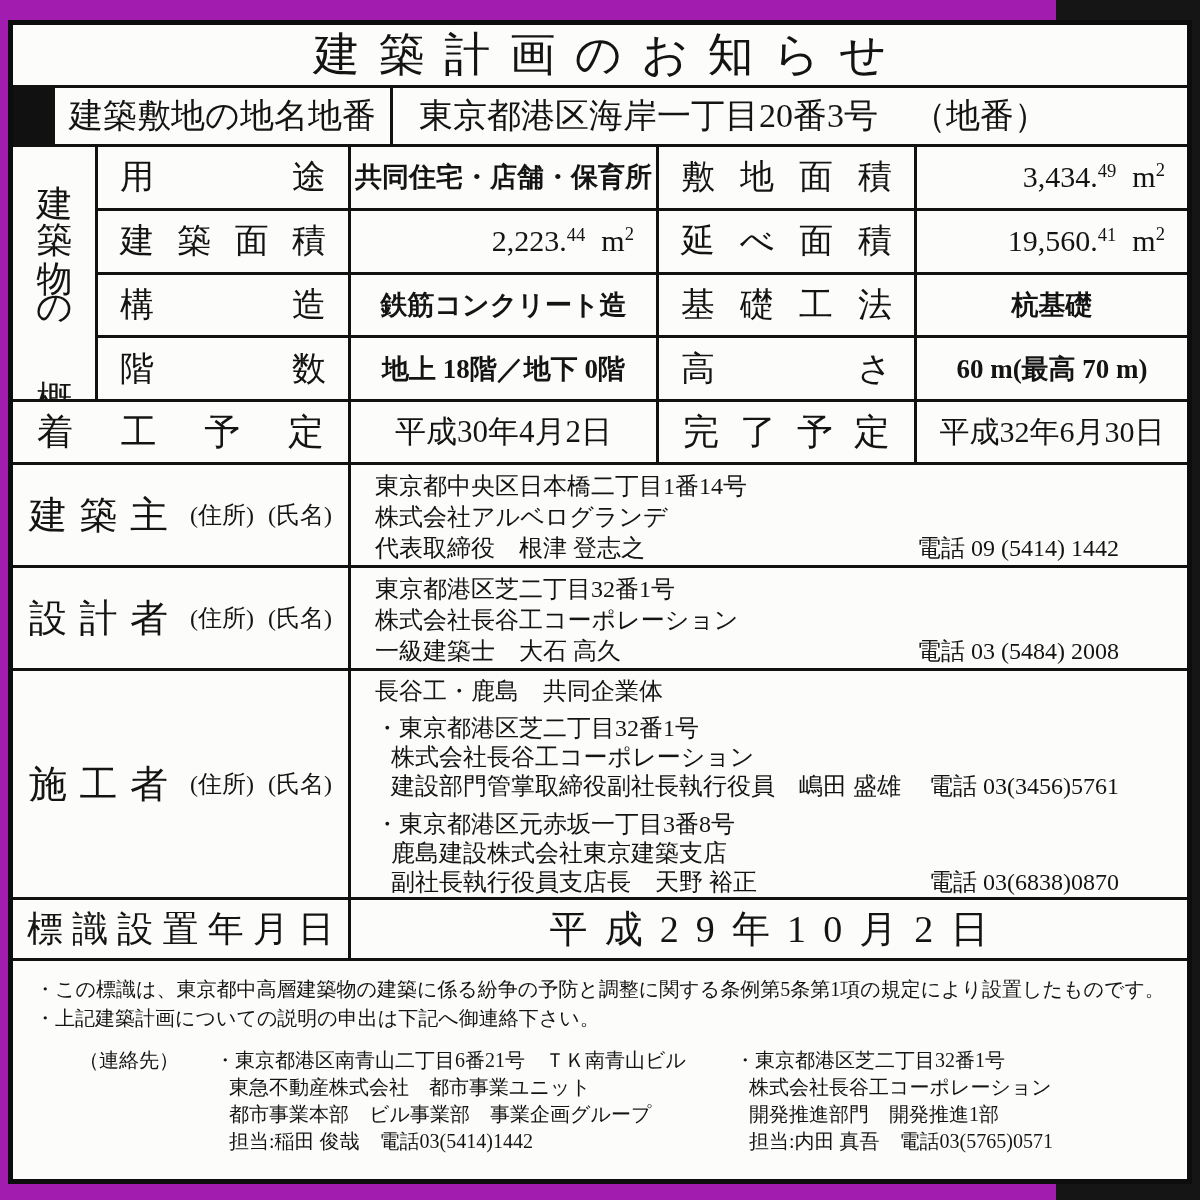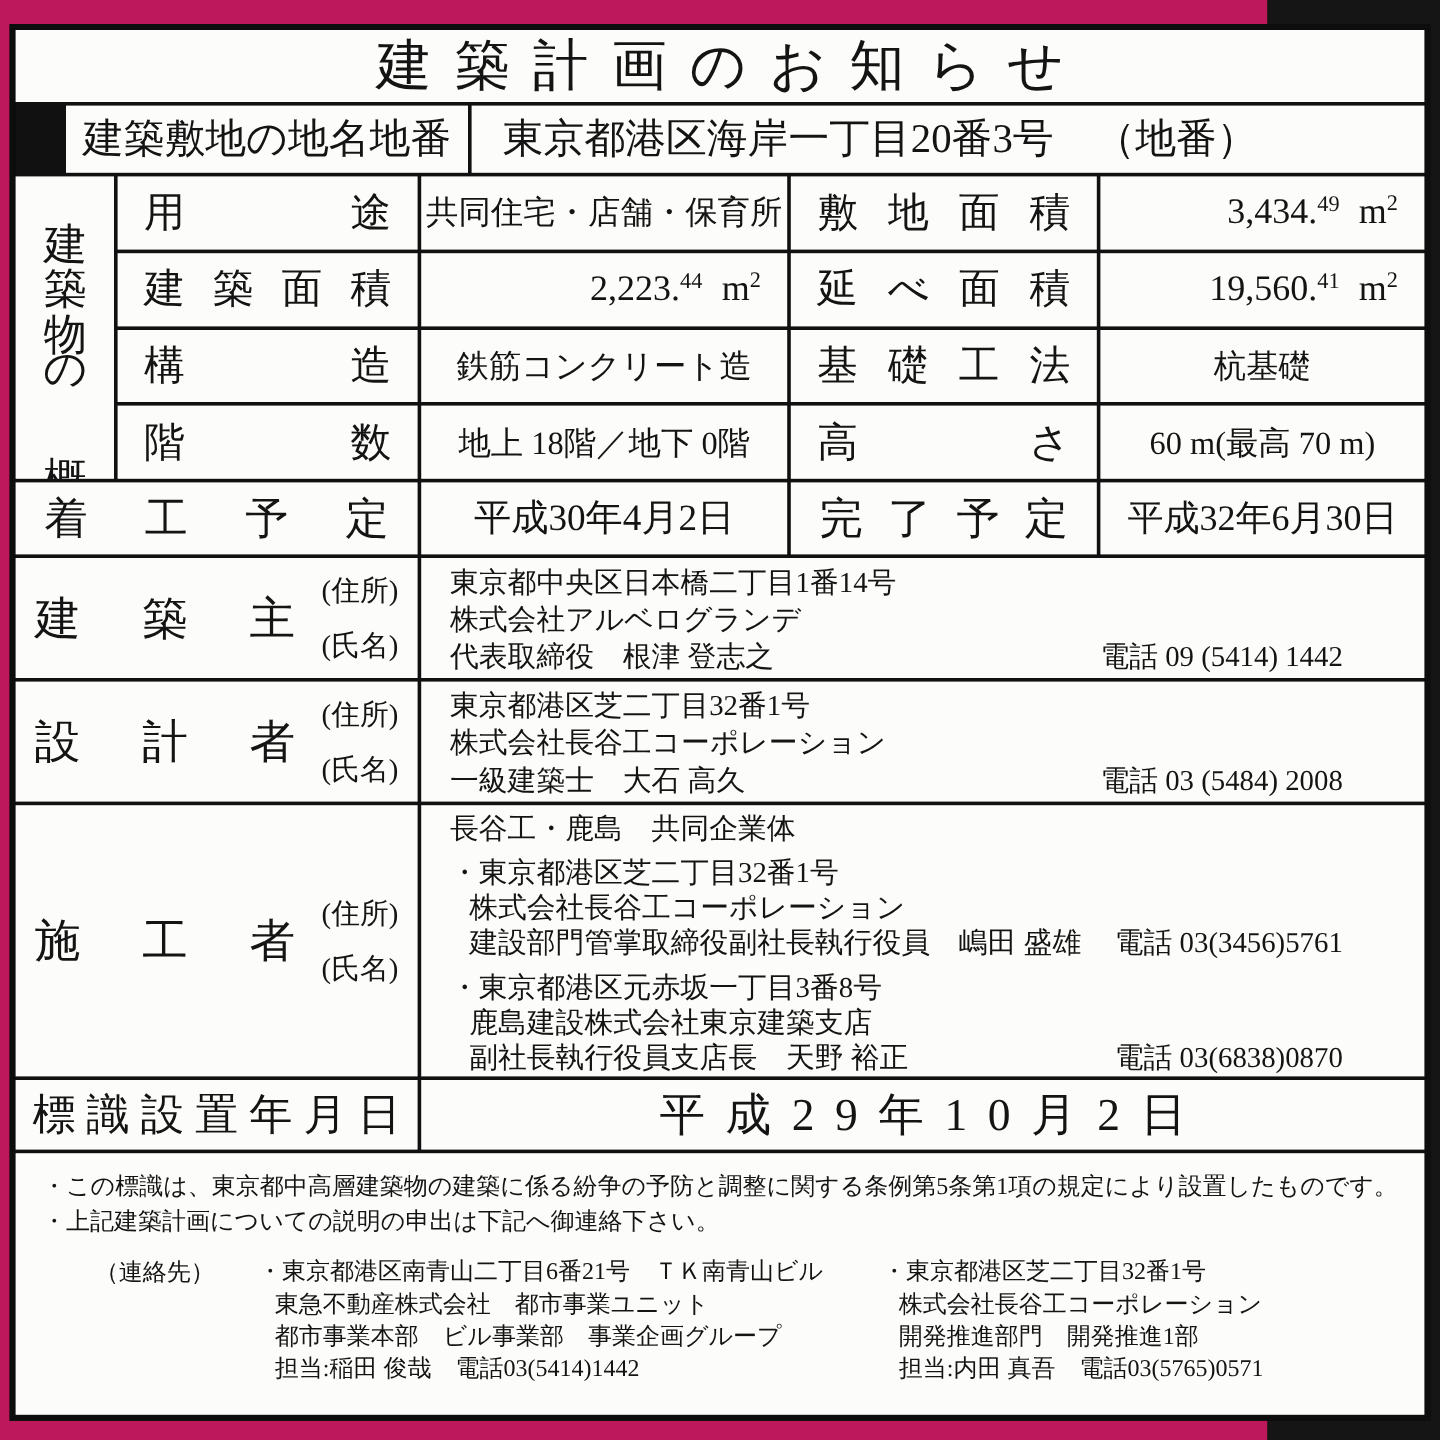--- a/index.html
+++ b/index.html
@@ -3,21 +3,21 @@
 <meta charset="utf-8">
 <style>
   html,body{margin:0;padding:0;}
   body{
     width:1200px;height:1200px;
     background:#151515;
     font-family:"Liberation Serif","DejaVu Serif",serif;
     color:#141414;
     overflow:hidden;
   }
-  .photo{width:1056px;height:1200px;position:relative;background:#be185d;}
+  .photo{width:1056px;height:1200px;position:relative;background:#a21caf;}
   .sign{
     position:absolute;top:20px;left:8px;width:1184px;height:1164px;
     background:#111;border:5px solid #0d0d0d;
     box-sizing:border-box;
     display:flex;flex-direction:column;gap:3px;
   }
   .row{background:#fcfcfa;display:flex;align-items:stretch;gap:3px;}
   .cell{background:#fcfcfa;display:flex;flex-direction:column;justify-content:center;box-sizing:border-box;}
   .row{background:#111;}
   
@@ -33,37 +33,37 @@
   .val-cell{flex:1;padding:0 18px;font-size:31px;white-space:nowrap;}
   .addr-row .val-cell{font-size:34px;padding-left:26px;}
   
   .overview{height:252px;flex:0 0 252px;display:grid;
     grid-template-columns:82px 250px 305px 255px 1fr;
     grid-auto-rows:1fr;gap:3px;background:#111;}
   .ov-side{grid-row:1/5;background:#fcfcfa;display:flex;align-items:center;justify-content:center;}
   .vlabel{writing-mode:vertical-rl;text-orientation:upright;font-size:36px;
     height:calc(100% - 18px);text-align:justify;text-align-last:justify;}
   .ov-label{padding:0 22px;font-size:34px;}
-  .ov-val{font-size:27px;align-items:center;white-space:nowrap;}
+  .ov-val{font-size:27px;align-items:center;white-space:nowrap;font-weight:bold;}
   .ov-num{font-size:30px;align-items:flex-end;padding-right:22px;white-space:nowrap;}
   .ov-num .dec{font-size:0.62em;vertical-align:0.55em;letter-spacing:0;}
   .ov-num .unit{margin-left:16px;}
   .ov-num .unit sup{font-size:0.62em;}
   
   .sched-row{height:60px;flex:0 0 60px;}
   .sched-lab1{flex:0 0 335px;padding:0 24px;font-size:36px;}
   .sched-val1{flex:0 0 305px;font-size:31px;align-items:center;white-space:nowrap;}
   .sched-lab2{flex:0 0 255px;padding:0 24px;font-size:36px;}
   .sched-val2{flex:1;font-size:30px;align-items:center;white-space:nowrap;}
   
   .party-row{}
   .party-lab{flex:0 0 335px;padding:0 16px;}
   .party-inner{display:flex;align-items:center;width:100%;}
   .party-name{flex:1;font-size:38px;text-align:justify;text-align-last:justify;padding-right:22px;}
-  .party-subs{flex:0 0 auto;display:flex;flex-direction:column;gap:14px;font-size:24px;}
+  .party-subs{flex:0 0 auto;display:flex;flex-direction:row;gap:14px;font-size:24px;}
   .party-val{flex:1;padding:6px 0 6px 24px;font-size:24px;justify-content:space-between;}
   .pline{line-height:31px;white-space:nowrap;}
   .pline-flex{display:flex;justify-content:space-between;padding-right:68px;}
   .indent{padding-left:16px;}
   .owner-row{height:100px;flex:0 0 100px;}
   .designer-row{height:100px;flex:0 0 100px;}
   .contractor-row{height:226px;flex:0 0 226px;}
   .contractor-row .pline{line-height:29px;}
   .jv-line{margin-bottom:8px;}
   .group-gap{margin-top:9px;}

